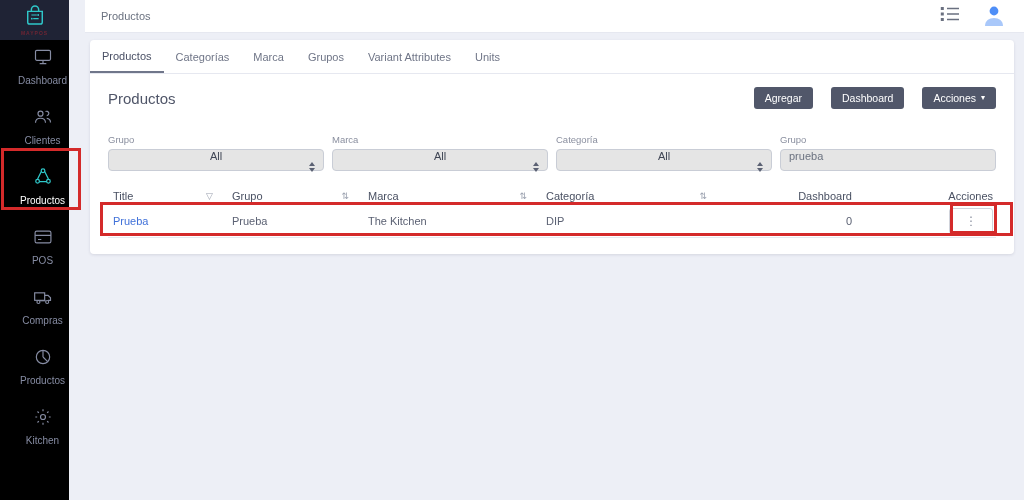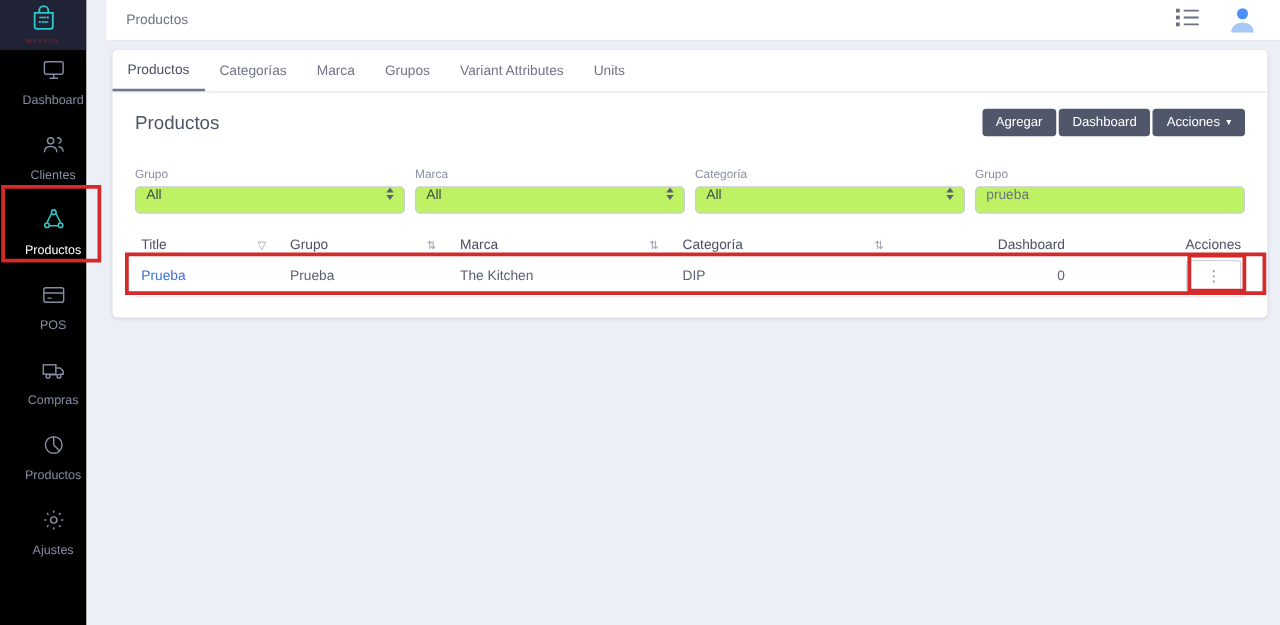--- a/index.html
+++ b/index.html
@@ -51,35 +51,35 @@
   }
   .tabs { display:flex; height:34px; border-bottom:1px solid #e6e8f0; }
   .tab {
     padding:0 12px; display:flex; align-items:center; font-size:11px;
     color:#6f7587; cursor:pointer;
   }
   .tab.active { color:#4a5065; border-bottom:2px solid #70768a; }
   .card-body { padding:12px 18px 0 18px; }
   .header-row { display:flex; align-items:center; height:24px; }
   .page-title { font-size:15px; color:#4f5568; }
-  .btn-group { margin-left:auto; display:flex; gap:2px; }
+  .btn-group { margin-left:auto; display:flex; gap:18px; }
   .btn {
     background:#51576a; color:#ffffff; font-size:10.5px; border:none;
     padding:5px 11px; border-radius:3px; cursor:pointer;
     font-family:"Liberation Sans", sans-serif; display:flex; align-items:center; gap:5px;
   }
   .caret { font-size:8px; line-height:1; }
   
   .filters { display:flex; gap:8px; margin-top:24px; }
   .filter-col { flex:1; }
   .filter-label { font-size:9.5px; color:#8a8f9f; margin-bottom:4px; }
   .field {
     height:22px; border:1px solid #c9cdd6; border-radius:4px;
-    display:flex; align-items:flex-start; padding:0 8px; font-size:11px;
-    color:#3f4554; background:#bef264; cursor:pointer;
+    display:flex; align-items:center; padding:0 8px; font-size:11px;
+    color:#3f4554; background:#e5e5e5; cursor:pointer;flex-direction:column;
   }
   .field input {
     border:none; outline:none; width:100%; font-size:11px; color:#6b7280;
     font-family:"Liberation Sans", sans-serif; background:transparent;
   }
   .select-arrows { margin-left:auto; display:flex; flex-direction:column; gap:2px; }
   .select-arrows i { display:block; width:0; height:0; border-left:3px solid transparent; border-right:3px solid transparent; }
   .select-arrows i.up { border-bottom:4px solid #5b6173; }
   .select-arrows i.dn { border-top:4px solid #5b6173; }
   
@@ -184,21 +184,21 @@
       </span>
       <span class="nav-label">Productos</span>
     </div>
     <div class="nav-item">
       <span>
         <svg viewBox="0 0 24 24" fill="none" stroke="currentColor" stroke-width="1.4">
           <circle cx="12" cy="12" r="3"></circle>
           <path d="M12 5V2.8 M12 21.2V19 M17 7l1.6-1.6 M5.4 18.6L7 17 M19 12h2.2 M2.8 12H5 M17 17l1.6 1.6 M5.4 5.4L7 7"></path>
         </svg>
       </span>
-      <span class="nav-label">Ajustes</span>
+      <span class="nav-label">Kitchen</span>
     </div>
   </div>
   <div class="notch"></div>
 </div>
 
 <div id="topbar">
   <span class="breadcrumb">Productos</span>
   <div class="topbar-right">
     <span class="list-icon">
       <svg width="20" height="16" viewBox="0 0 20 16" fill="none" stroke="#6a7080" stroke-width="1.5">

